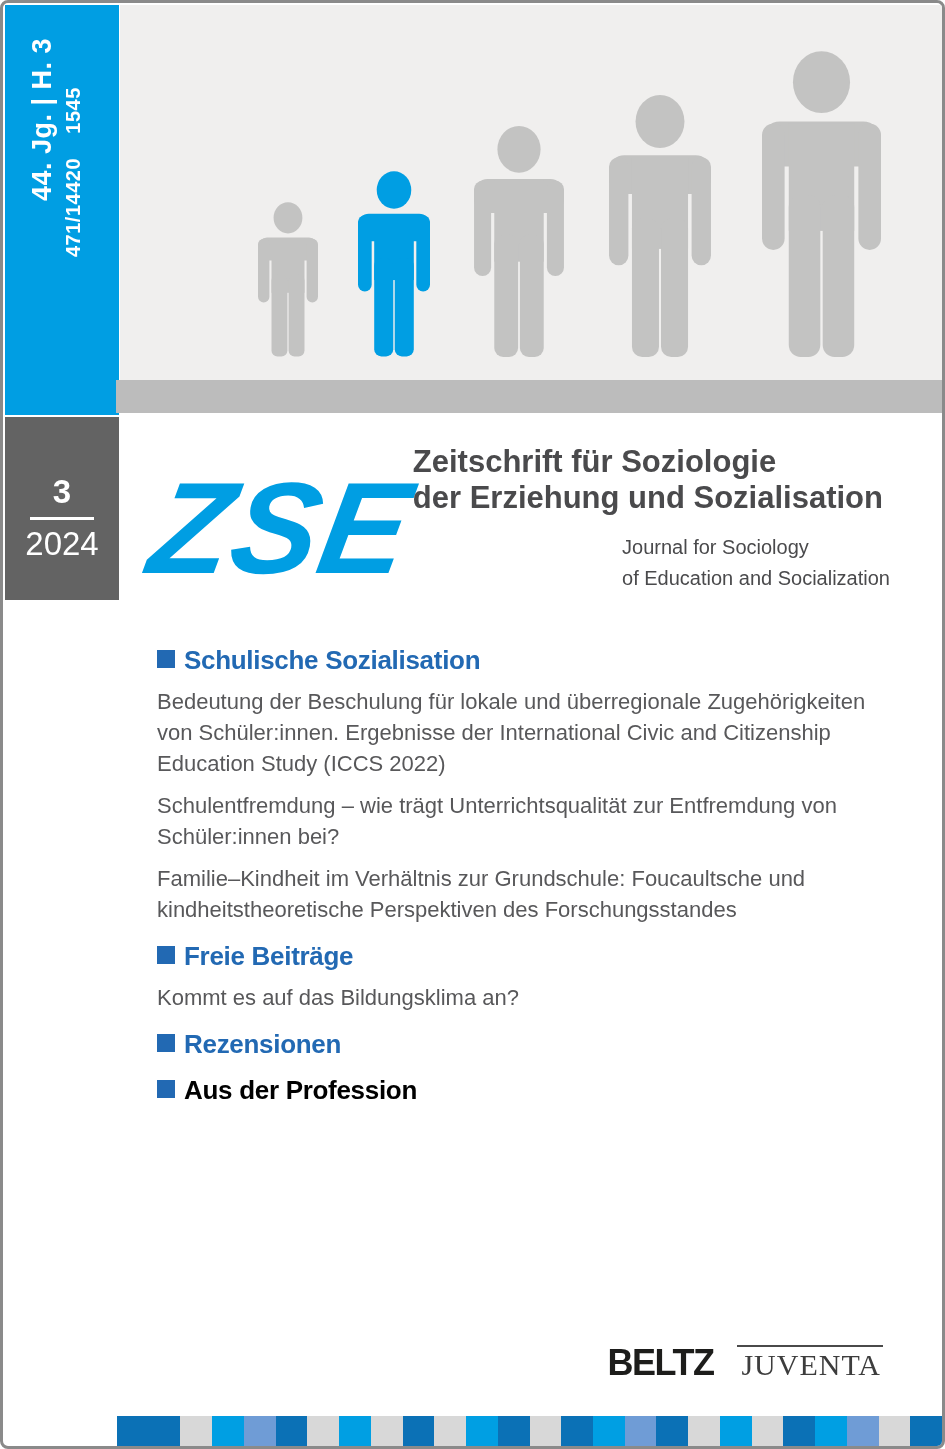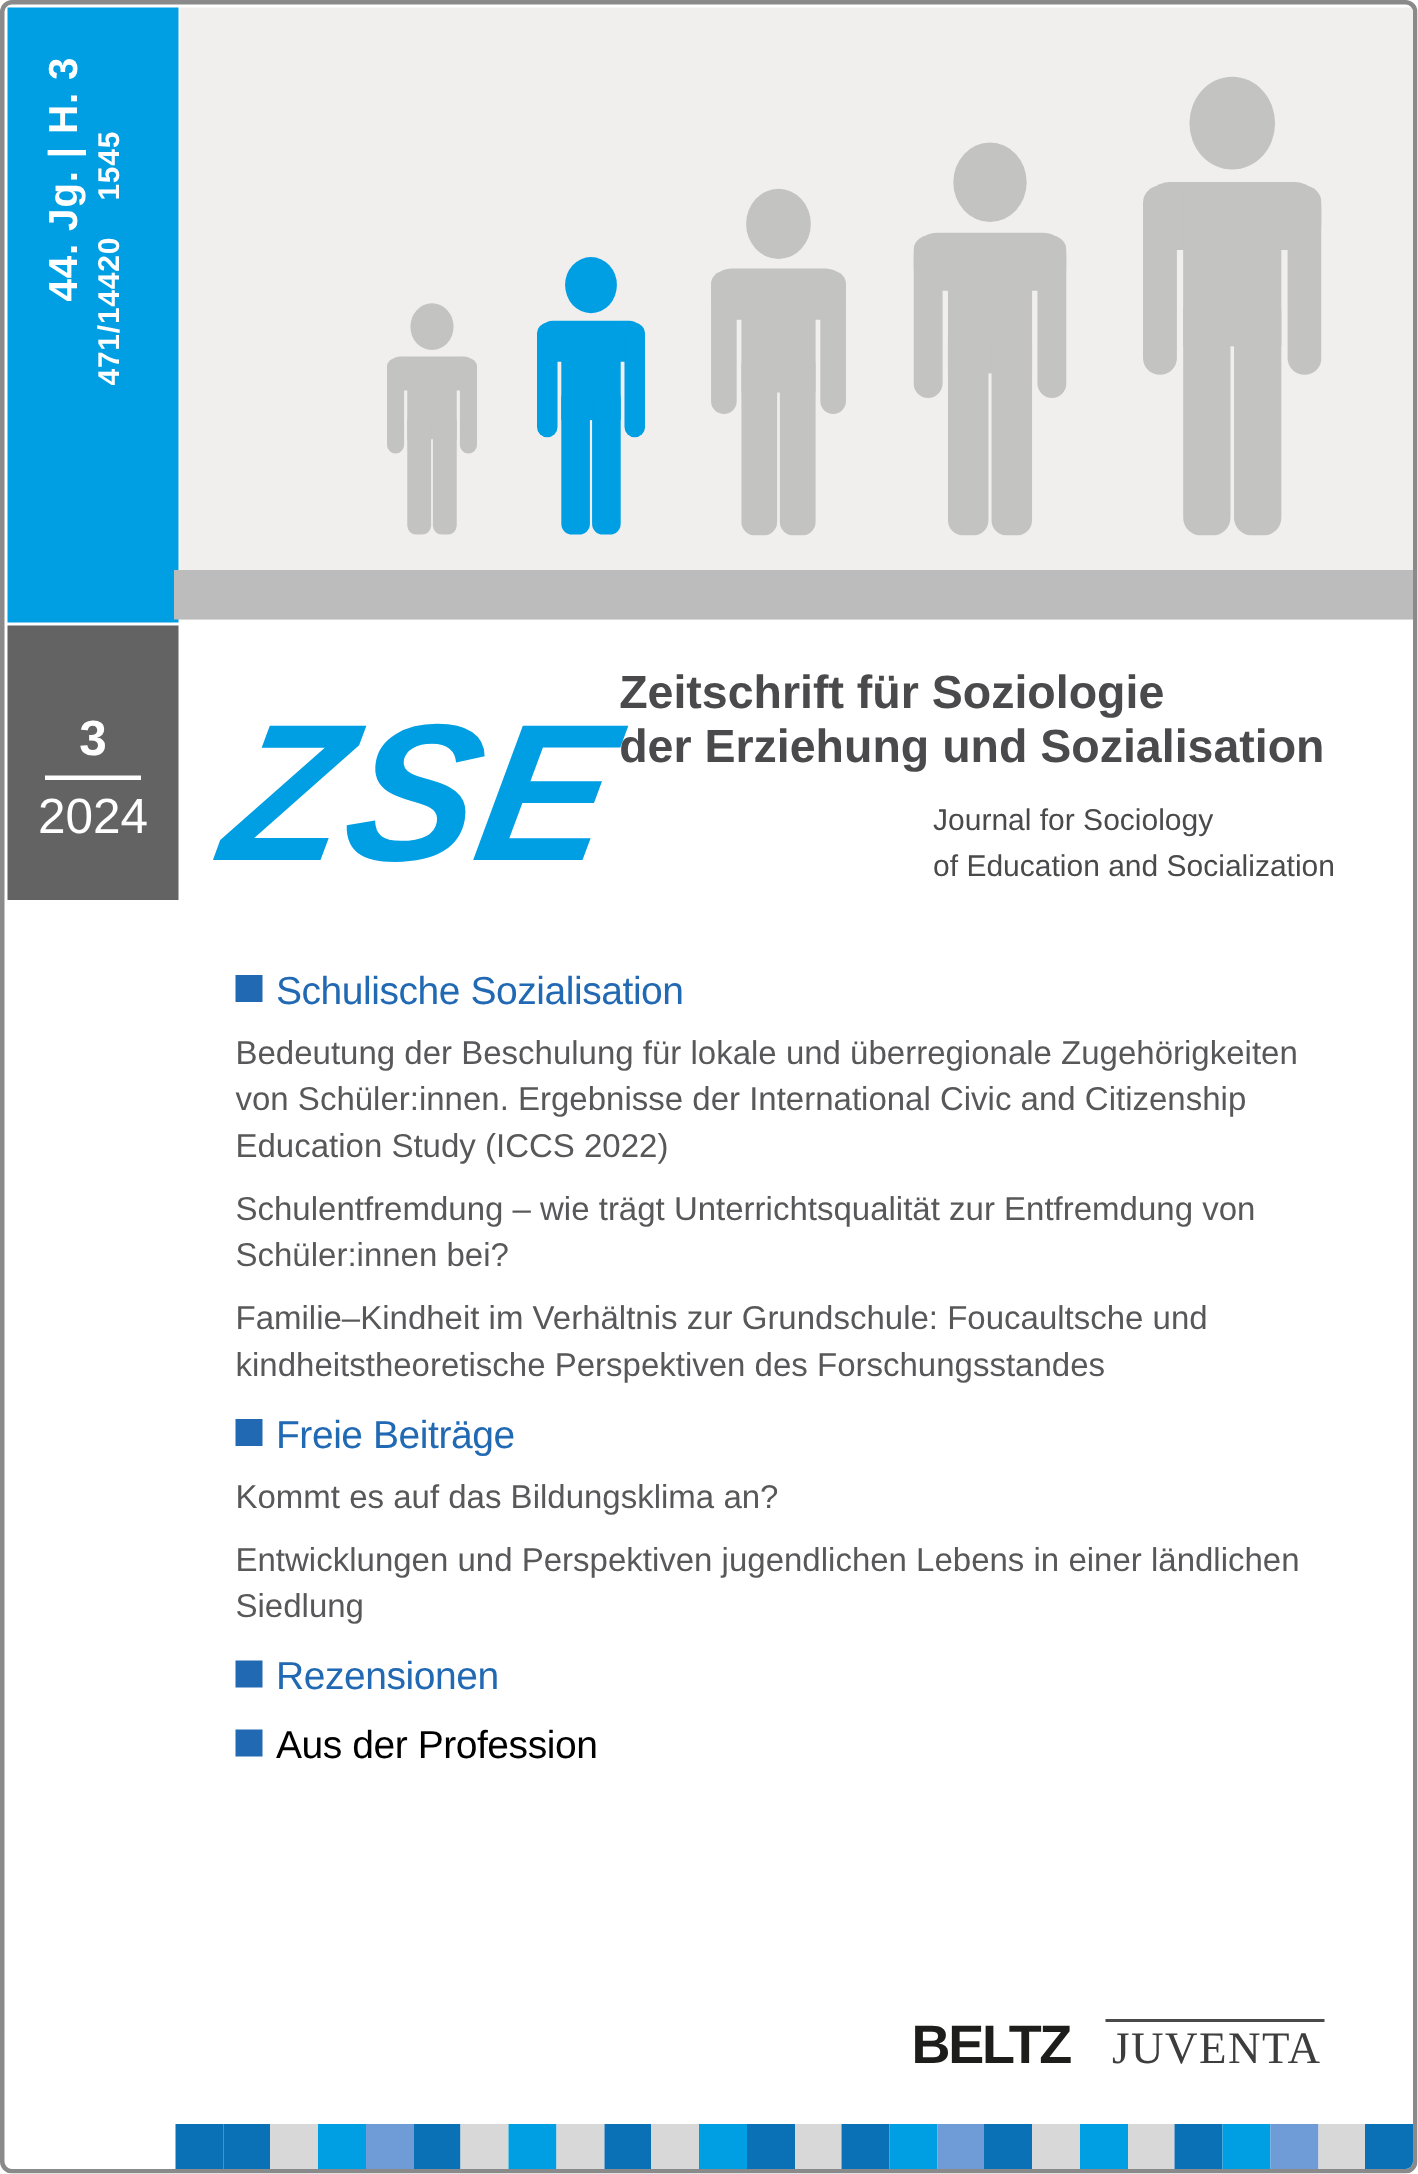--- a/index.html
+++ b/index.html
@@ -32,21 +32,21 @@
   .zse-logo{position:absolute;left:150px;top:460px;font-size:130px;font-weight:bold;
             font-style:italic;line-height:1;letter-spacing:1px;transform:skewX(-10deg);}
   .title-de{position:absolute;right:59px;top:441px;text-align:left;
             font-size:31px;font-weight:bold;line-height:36px;color:#4a4a4c;}
   .title-en{position:absolute;right:52px;top:529px;
             font-size:20px;line-height:31px;color:#4a4a4c;}
 
   
   .toc{position:absolute;left:154px;top:642px;width:724px;}
   .toc-heading{display:flex;align-items:flex-start;margin:16px 0 11px 0;
-               font-size:26px;font-weight:normal;line-height:30px;letter-spacing:-.3px;}
+               font-size:26px;font-weight:bold;line-height:30px;letter-spacing:-.3px;}
   .toc-heading:first-child{margin-top:0;}
   .toc-bullet{flex:none;width:18px;height:18px;margin:5px 9px 0 0;}
   .toc-entry{margin:0 0 11px 0;font-size:22px;line-height:31px;color:#58585a;
              hyphens:none;}
 
   
   .publisher{position:absolute;right:59px;top:1342px;display:flex;align-items:baseline;}
   .beltz{font-size:36px;font-weight:bold;letter-spacing:-1.5px;color:#1d1d1b;line-height:1;}
   .juventa-wrap{display:inline-block;border-top:2px solid #4a4a4a;
                 margin-left:24px;padding:3px 2px 0 4px;}
@@ -123,21 +123,20 @@
     </div>
     <p class="toc-entry">Bedeutung der Beschulung für lokale und überregionale Zugehörigkeiten von Schüler:innen. Ergebnisse der International Civic and Citizenship Education Study (ICCS 2022)</p>
     <p class="toc-entry">Schulentfremdung – wie trägt Unterrichtsqualität zur Entfremdung von Schüler:innen bei?</p>
     <p class="toc-entry">Familie–Kindheit im Verhältnis zur Grundschule: Foucaultsche und kindheitstheoretische Perspektiven des Forschungsstandes</p>
 
     <div class="toc-heading" style="color: rgb(34, 105, 179);">
       <span class="toc-bullet" style="background: rgb(34, 105, 179);"></span>
       <span>Freie Beiträge</span>
     </div>
     <p class="toc-entry">Kommt es auf das Bildungsklima an?</p>
-    <p class="toc-entry">Entwicklungen und Perspektiven jugendlichen Lebens in einer ländlichen Siedlung</p>
 
     <div class="toc-heading" style="color: rgb(34, 105, 179);">
       <span class="toc-bullet" style="background: rgb(34, 105, 179);"></span>
       <span>Rezensionen</span>
     </div>
 
     <div class="toc-heading" style="color: #000000;">
       <span class="toc-bullet" style="background: rgb(34, 105, 179);"></span>
       <span>Aus der Profession</span>
     </div>

